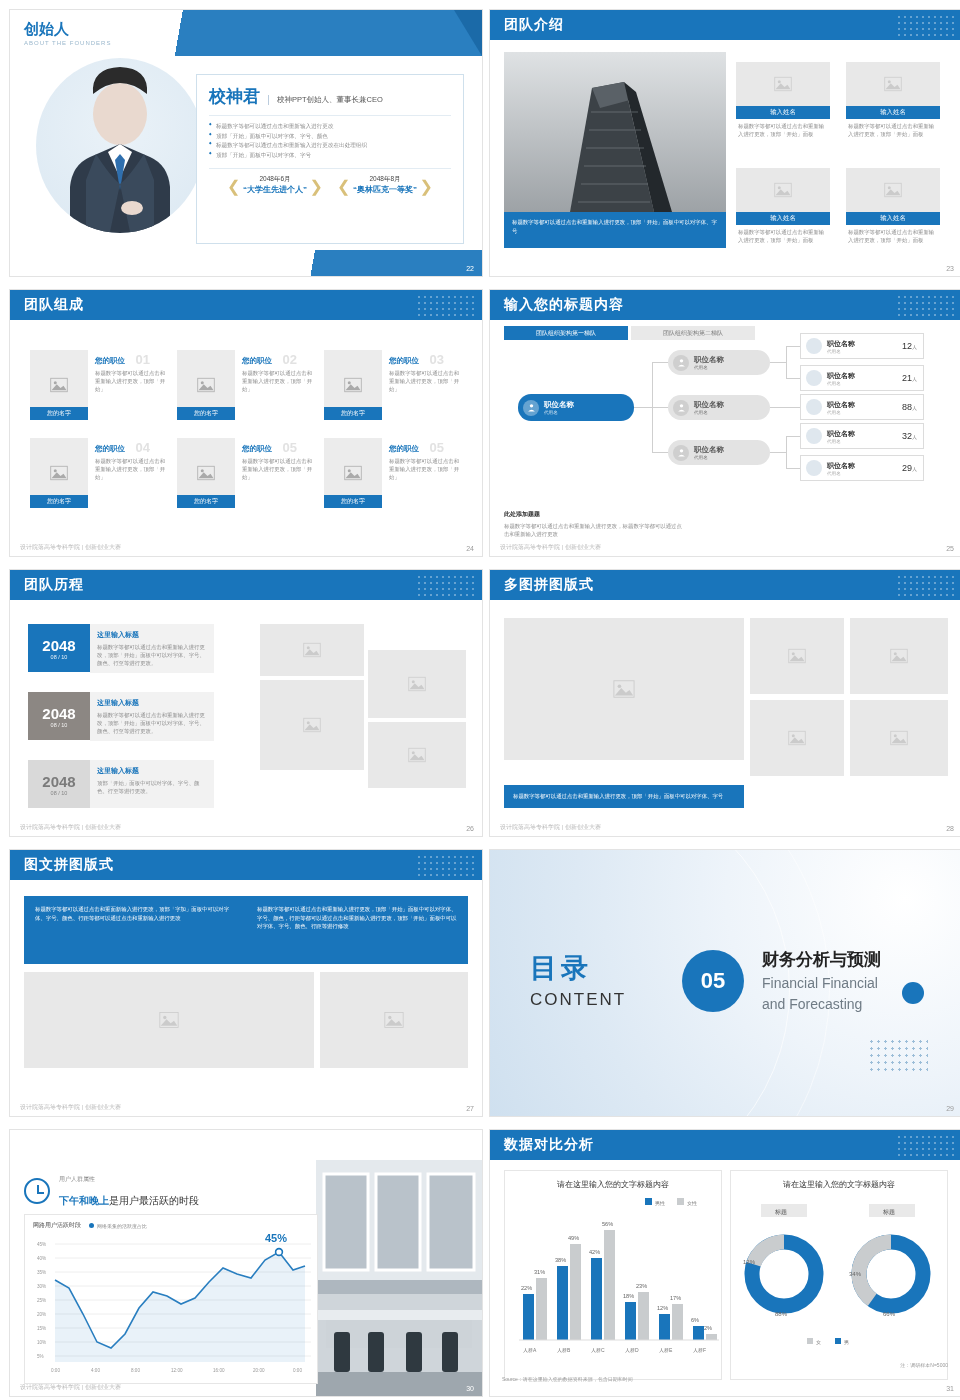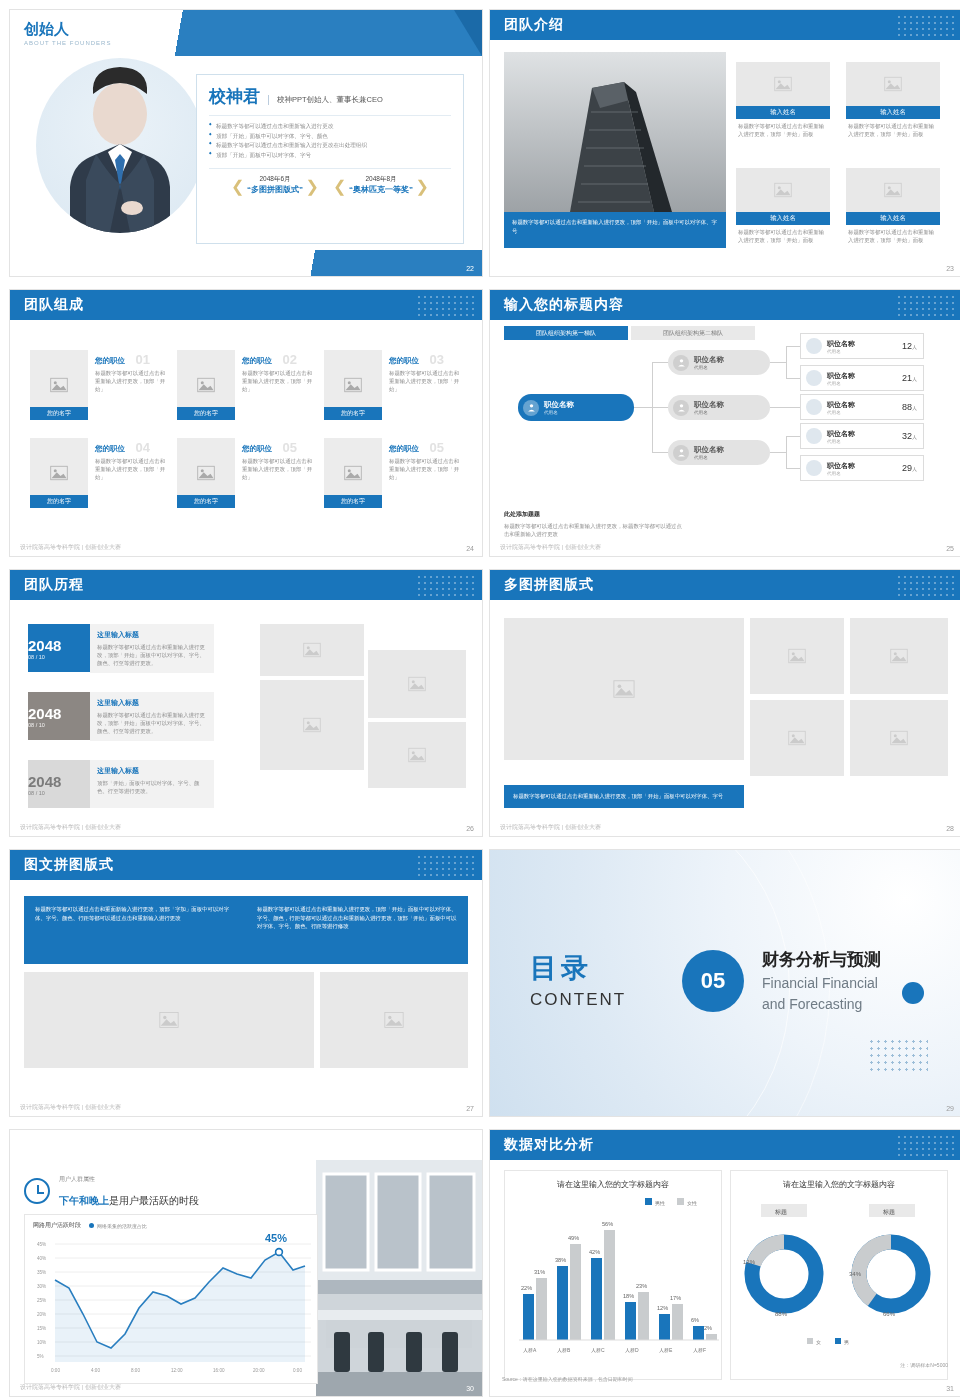--- a/index.html
+++ b/index.html
@@ -130,21 +130,21 @@
   #s25 .leaf .l1{ font-size:7px; font-weight:bold; color:#333;}
   #s25 .leaf .l2{ font-size:4.6px; color:#aaa;}
   #s25 .leaf .cnt{ margin-left:auto; margin-right:6px; font-size:9px; color:#333;}
   #s25 .leaf .cnt small{ font-size:5px; color:#888; }
   #s25 .ln{ position:absolute; background:#cfcfcf; }
   #s25 .note{ position:absolute; left:14px; top:212px; width:180px; }
   #s25 .note b{ font-size:6px; color:#333; }
 
   
   #s26 .trow{ position:absolute; display:flex; }
-  #s26 .ybox{ width:62px; height:48px; display:flex; flex-direction:column; align-items:flex-start; justify-content:center; color:#fff;}
+  #s26 .ybox{ width:62px; height:48px; display:flex; flex-direction:column; align-items:center; justify-content:center; color:#fff;}
   #s26 .ybox .y{ font-size:15px; font-weight:bold; }
   #s26 .ybox .d{ font-size:5.5px; opacity:.9; }
   #s26 .tbox{ width:124px; padding:6px 7px; background:#f2f2f2; }
   #s26 .tbox .h{ font-size:7px; color:#1975bb; font-weight:bold; }
 
   
   #s27 .txtblue{ padding:9px 11px; }
 
   
   #s28 .capt{ position:absolute; left:14px; bottom:28px; width:240px; background:#1975bb; padding:7px 9px;}
@@ -219,21 +219,21 @@
         <li>顶部「开始」面板中可以对字体、字号、颜色</li>
         <li>标题数字等都可以通过点击和重新输入进行更改在出处理组织</li>
         <li>顶部「开始」面板中可以对字体、字号</li>
       </ul>
       <div style="height:1px;background:#e3ecf3;margin:8px 12px 0;"></div>
       <div class="awards">
         <div class="aw">
           <span class="laurel" style="left:0;">❮</span>
           <span class="laurel" style="right:0;">❯</span>
           <div class="y">2048年6月</div>
-          <div class="t">“多图拼图版式”</div>
+          <div class="t">“大学生先进个人”</div>
         </div>
         <div class="aw">
           <span class="laurel" style="left:0;">❮</span>
           <span class="laurel" style="right:0;">❯</span>
           <div class="y">2048年8月</div>
           <div class="t">“奥林匹克一等奖”</div>
         </div>
       </div>
     </div>
     <div class="botband"></div>

